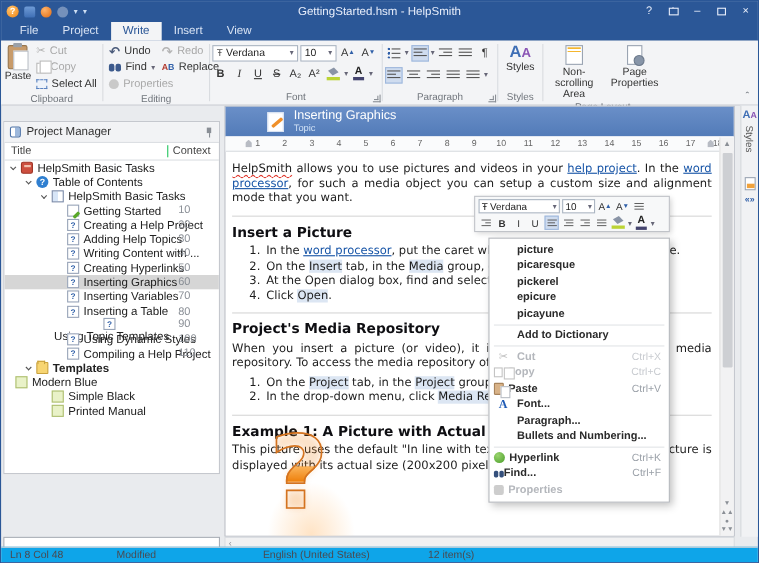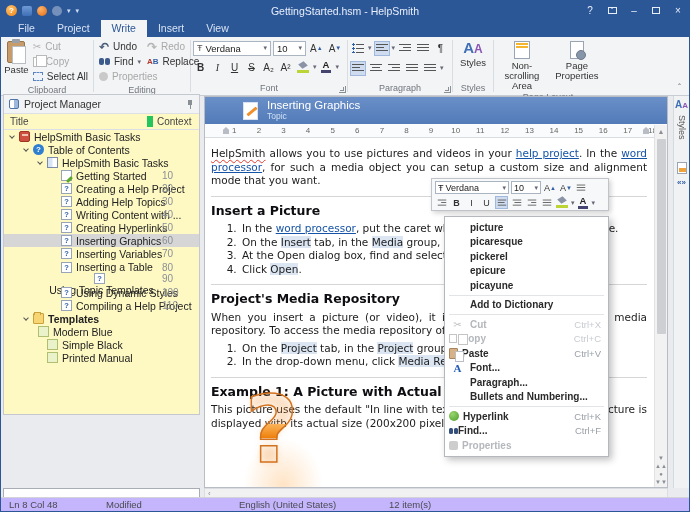--- a/index.html
+++ b/index.html
@@ -80,28 +80,28 @@
   .ic-fc::after{content:"";display:block;width:10px;height:3px;background:#44446e;margin-top:1px;}
   .al{width:12px;height:9px;background-repeat:no-repeat;}
   .al-l{background-image:linear-gradient(#555 0 0),linear-gradient(#555 0 0),linear-gradient(#555 0 0),linear-gradient(#555 0 0);background-size:12px 1px,8px 1px,12px 1px,8px 1px;background-position:0 0,0 3px,0 6px,0 9px;}
   .al-c{background-image:linear-gradient(#555 0 0),linear-gradient(#555 0 0),linear-gradient(#555 0 0),linear-gradient(#555 0 0);background-size:12px 1px,8px 1px,12px 1px,8px 1px;background-position:0 0,2px 3px,0 6px,2px 9px;}
   .al-r{background-image:linear-gradient(#555 0 0),linear-gradient(#555 0 0),linear-gradient(#555 0 0),linear-gradient(#555 0 0);background-size:12px 1px,8px 1px,12px 1px,8px 1px;background-position:0 0,4px 3px,0 6px,4px 9px;}
   .al-j{background-image:linear-gradient(#555 0 0),linear-gradient(#555 0 0),linear-gradient(#555 0 0),linear-gradient(#555 0 0);background-size:12px 1px,12px 1px,12px 1px,12px 1px;background-position:0 0,0 3px,0 6px,0 9px;}
   .bullets{background-image:radial-gradient(circle,#2f5fa8 1px,transparent 1.4px),linear-gradient(#555 0 0),radial-gradient(circle,#2f5fa8 1px,transparent 1.4px),linear-gradient(#555 0 0),radial-gradient(circle,#2f5fa8 1px,transparent 1.4px),linear-gradient(#555 0 0);background-size:3px 3px,8px 1px,3px 3px,8px 1px,3px 3px,8px 1px;background-position:0 0,4px 1px,0 4px,4px 5px,0 8px,4px 9px;background-repeat:no-repeat;width:12px;height:10px;}
   .ribbon-collapse{position:absolute;right:8px;bottom:3px;color:#70757c;font-size:9px;}
 
   
-  .leftpanel{position:absolute;left:2px;top:93px;width:197px;height:321px;background:#fef9c3;border:1px solid #c5c8ce;}
+  .leftpanel{position:absolute;left:2px;top:109px;width:197px;height:321px;background:#ffffff;border:1px solid #c5c8ce;}
   .pm-header{height:19px;background:#f2f3f5;border-bottom:1px solid #dcdfe3;display:flex;align-items:center;padding:0 5px;font-size:10.5px;color:#333;gap:5px;}
   .pm-icon{width:10px;height:10px;border:1px solid #4f74a8;border-radius:2px;background:linear-gradient(90deg,#fff 45%,#9db8dc 45%);}
   .pm-pin{margin-left:auto;width:9px;height:9px;position:relative;}
   .pm-pin::before{content:"";position:absolute;left:3px;top:0;width:4px;height:5px;background:#8a8f96;}
   .pm-pin::after{content:"";position:absolute;left:4.5px;top:5px;width:1px;height:4px;background:#8a8f96;}
   .pm-cols{height:16px;border-bottom:1px solid #dcdfe3;display:flex;font-size:10px;color:#444;align-items:center;}
-  .pm-col1{flex:1;padding-left:6px;border-right:6px solid #22c55e;}
+  .pm-col1{flex:1;padding-left:6px;border-right:1px solid #22c55e;}
   .pm-col2{width:46px;padding-left:4px;}
   .tree{position:relative;font-size:10.5px;color:#222;overflow:hidden;height:336px;}
   .trow{position:relative;height:13px;display:flex;align-items:center;white-space:nowrap;}
   .trow.sel{background:#d6d6d6;}
   .chev{width:4px;height:4px;border-right:1.3px solid #555;border-bottom:1.3px solid #555;transform:rotate(45deg);margin:0 5px 2px 1px;flex:none;}
   .chev-space{width:10px;flex:none;}
   .tico{width:11px;height:11px;margin-right:4px;flex:none;position:relative;}
   .ti-project{background:#cd4f3f;border:1px solid #9e3527;border-radius:2px;}
   .ti-project::before{content:"";position:absolute;left:2px;top:2px;width:6px;height:2px;background:#f0c0ae;}
   .ti-toc{background:#2f7fd0;border-radius:50%;color:#fff;font-size:8px;font-weight:bold;text-align:center;line-height:11px;}
@@ -186,21 +186,21 @@
   .mic-copy{width:8px;height:9px;border:1px solid #c4c4c4;background:#fff;}
   .mic-copy::after{content:"";position:absolute;left:8px;top:-1px;width:8px;height:9px;border:1px solid #c4c4c4;background:#fff;}
   .mic-paste{width:9px;height:11px;background:#d8b287;border:1px solid #a8845c;border-radius:1px;}
   .mic-paste::after{content:"";position:absolute;left:5px;top:2px;width:7px;height:9px;background:#fff;border:1px solid #b9bec5;}
   .mic-font{color:#1f5bb5;font-weight:bold;font-size:11px;font-family:"Liberation Serif",serif;}
   .mic-globe{width:10px;height:10px;border-radius:50%;background:radial-gradient(circle at 35% 30%,#9ad46e,#4a9e2a);}
   .mic-find{width:4px;height:6px;background:#35507c;border-radius:1.5px;box-shadow:5px 0 0 #35507c;margin-right:5px;}
   .mic-props{width:9px;height:9px;border-radius:2px;background:#cdcdcd;}
 
   
-  .statusbar{position:absolute;left:0;bottom:0;width:100%;height:14px;background:#c4b5fd;border-top:1px solid #d4d4d8;font-size:9.5px;color:#4a4a50;}
+  .statusbar{position:absolute;left:0;bottom:0;width:100%;height:14px;background:#0ea5e9;border-top:1px solid #d4d4d8;font-size:9.5px;color:#4a4a50;}
   .statusbar span{position:absolute;top:1px;}
 </style>
 </head>
 <body>
 
 <div id="app">
 
   <div class="titlebar">
     <div class="qat">
       <span class="qat-logo">?</span>
@@ -490,21 +490,21 @@
           <span class="chev-space"></span>
           <span class="tico ti-page"></span>
           <span>Compiling a Help Project</span>
           <span class="tctx">110</span>
         </div>
         <div class="trow" style="padding-left: 19px; font-weight: bold;">
           <span class="chev"></span>
           <span class="tico ti-folder"></span>
           <span>Templates</span>
         </div>
-        <div class="trow" style=" margin-left: 24px;">
+        <div class="trow" style="">
           <span class="chev-space"></span>
           <span class="tico ti-template"></span>
           <span>Modern Blue</span>
         </div>
         <div class="trow" style="padding-left: 33px;">
           <span class="chev-space"></span>
           <span class="tico ti-template"></span>
           <span>Simple Black</span>
         </div>
         <div class="trow" style="padding-left: 33px;">

